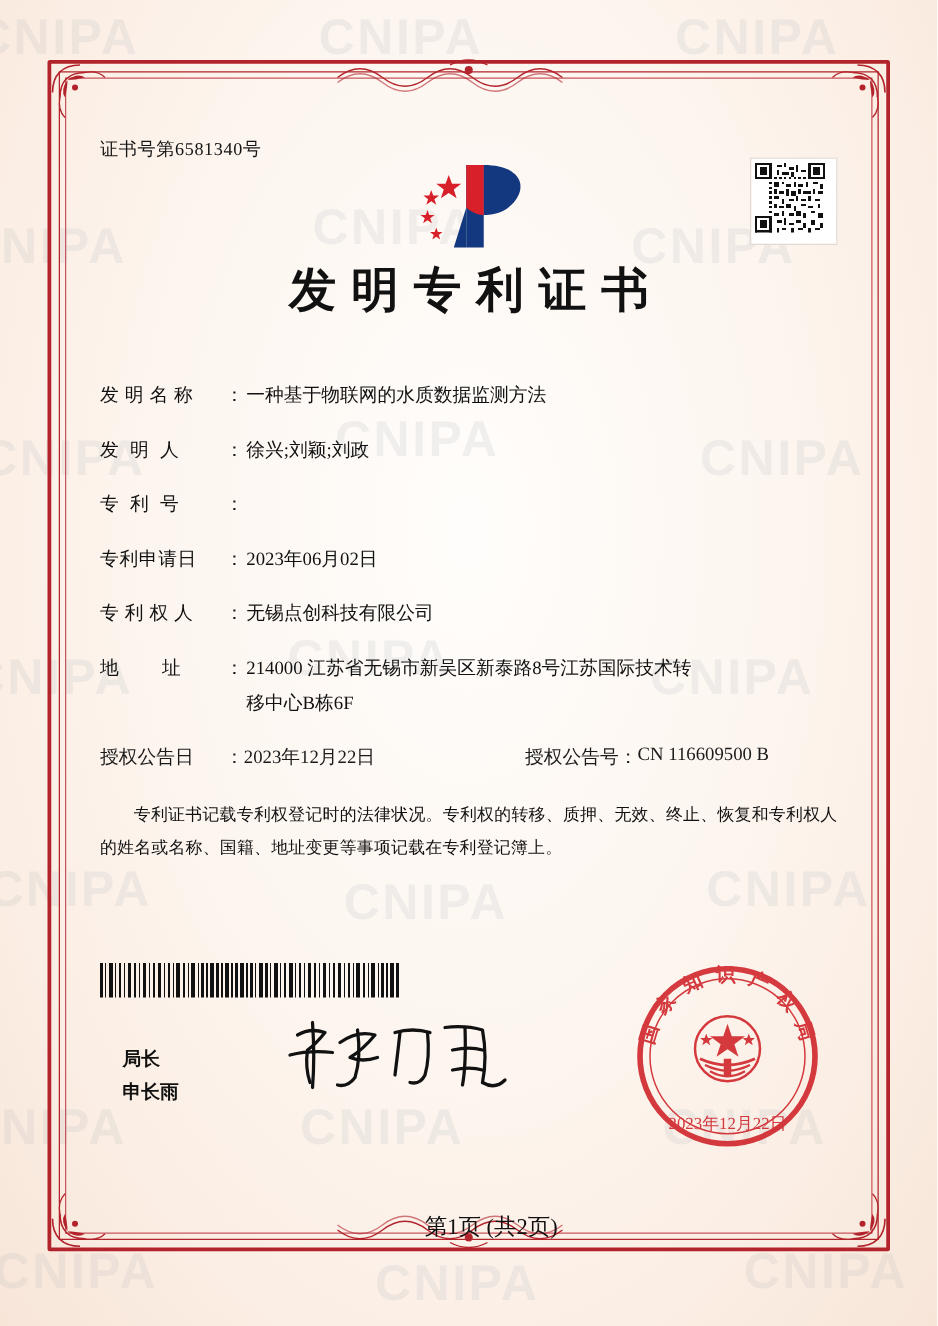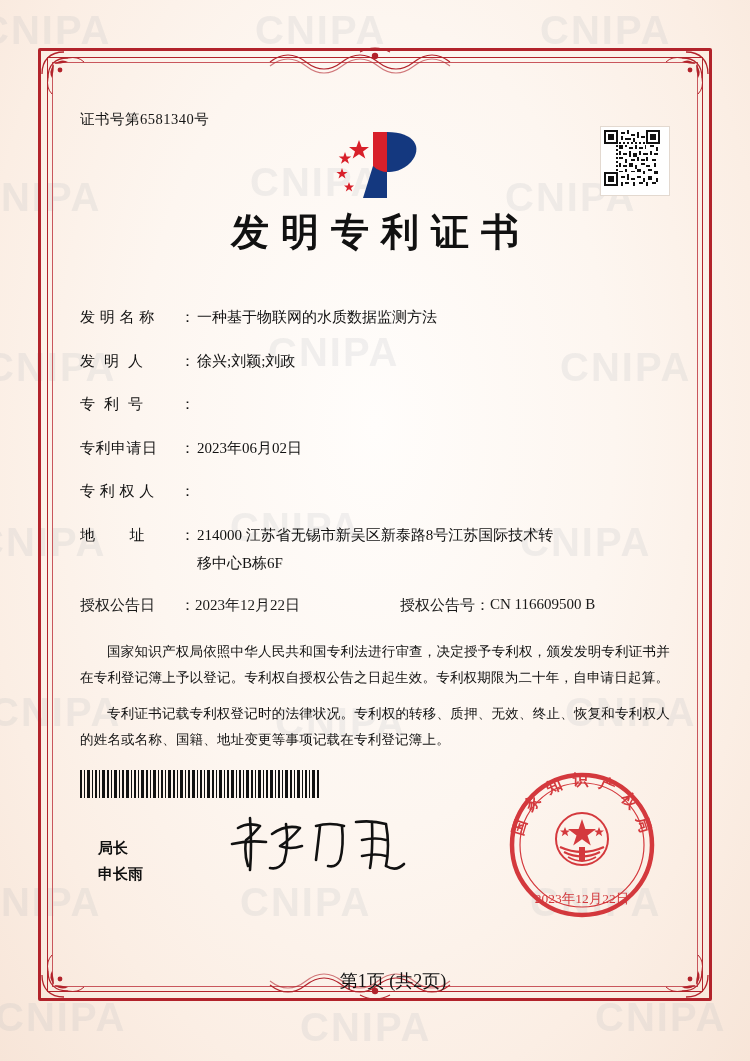--- a/index.html
+++ b/index.html
@@ -168,20 +168,21 @@
   .field .val .line2 {
     display: block;
     margin-top: 6px;
   }
 
   .field-inline {
     display: flex;
     align-items: flex-start;
     font-size: 15px;
     margin-bottom: 21px;
+    gap: 20px;
   }
   .field-inline .seg {
     display: flex;
   }
   .field-inline .seg.first { width: 320px; flex: 0 0 320px; }
   .field-inline .seg .lab { width: 100px; flex: 0 0 100px; white-space: pre; }
 
   .paragraphs {
     margin-top: 24px;
     font-size: 13.5px;
@@ -506,20 +507,21 @@
 
       <div class="field">
         <span class="lab">专利申请日</span>
         <span class="colon">：</span>
         <span class="val">2023年06月02日</span>
       </div>
 
       <div class="field">
         <span class="lab">专 利 权 人</span>
         <span class="colon">：</span>
+        <span class="val">无锡点创科技有限公司</span>
       </div>
 
       <div class="field">
         <span class="lab">地        址</span>
         <span class="colon">：</span>
         <span class="val">
           <span>214000 江苏省无锡市新吴区新泰路8号江苏国际技术转</span>
           <span class="line2">移中心B栋6F</span>
         </span>
       </div>
@@ -533,21 +535,20 @@
         <span class="seg">
           <span>授权公告号</span>
           <span class="colon">：</span>
           <span>CN 116609500 B</span>
         </span>
       </div>
 
     </div>
 
     <div class="paragraphs">
-      <p>国家知识产权局依照中华人民共和国专利法进行审查，决定授予专利权，颁发发明专利证书并在专利登记簿上予以登记。专利权自授权公告之日起生效。专利权期限为二十年，自申请日起算。</p>
       <p>专利证书记载专利权登记时的法律状况。专利权的转移、质押、无效、终止、恢复和专利权人的姓名或名称、国籍、地址变更等事项记载在专利登记簿上。</p>
     </div>
 
   </div>
 
   <div class="barcode">
     <svg width="240" height="28" viewBox="0 0 240 28" shape-rendering="crispEdges">
       <g fill="#111">
         <rect x="0" y="0" width="2" height="28"></rect>
           <rect x="4" y="0" width="1" height="28"></rect>

